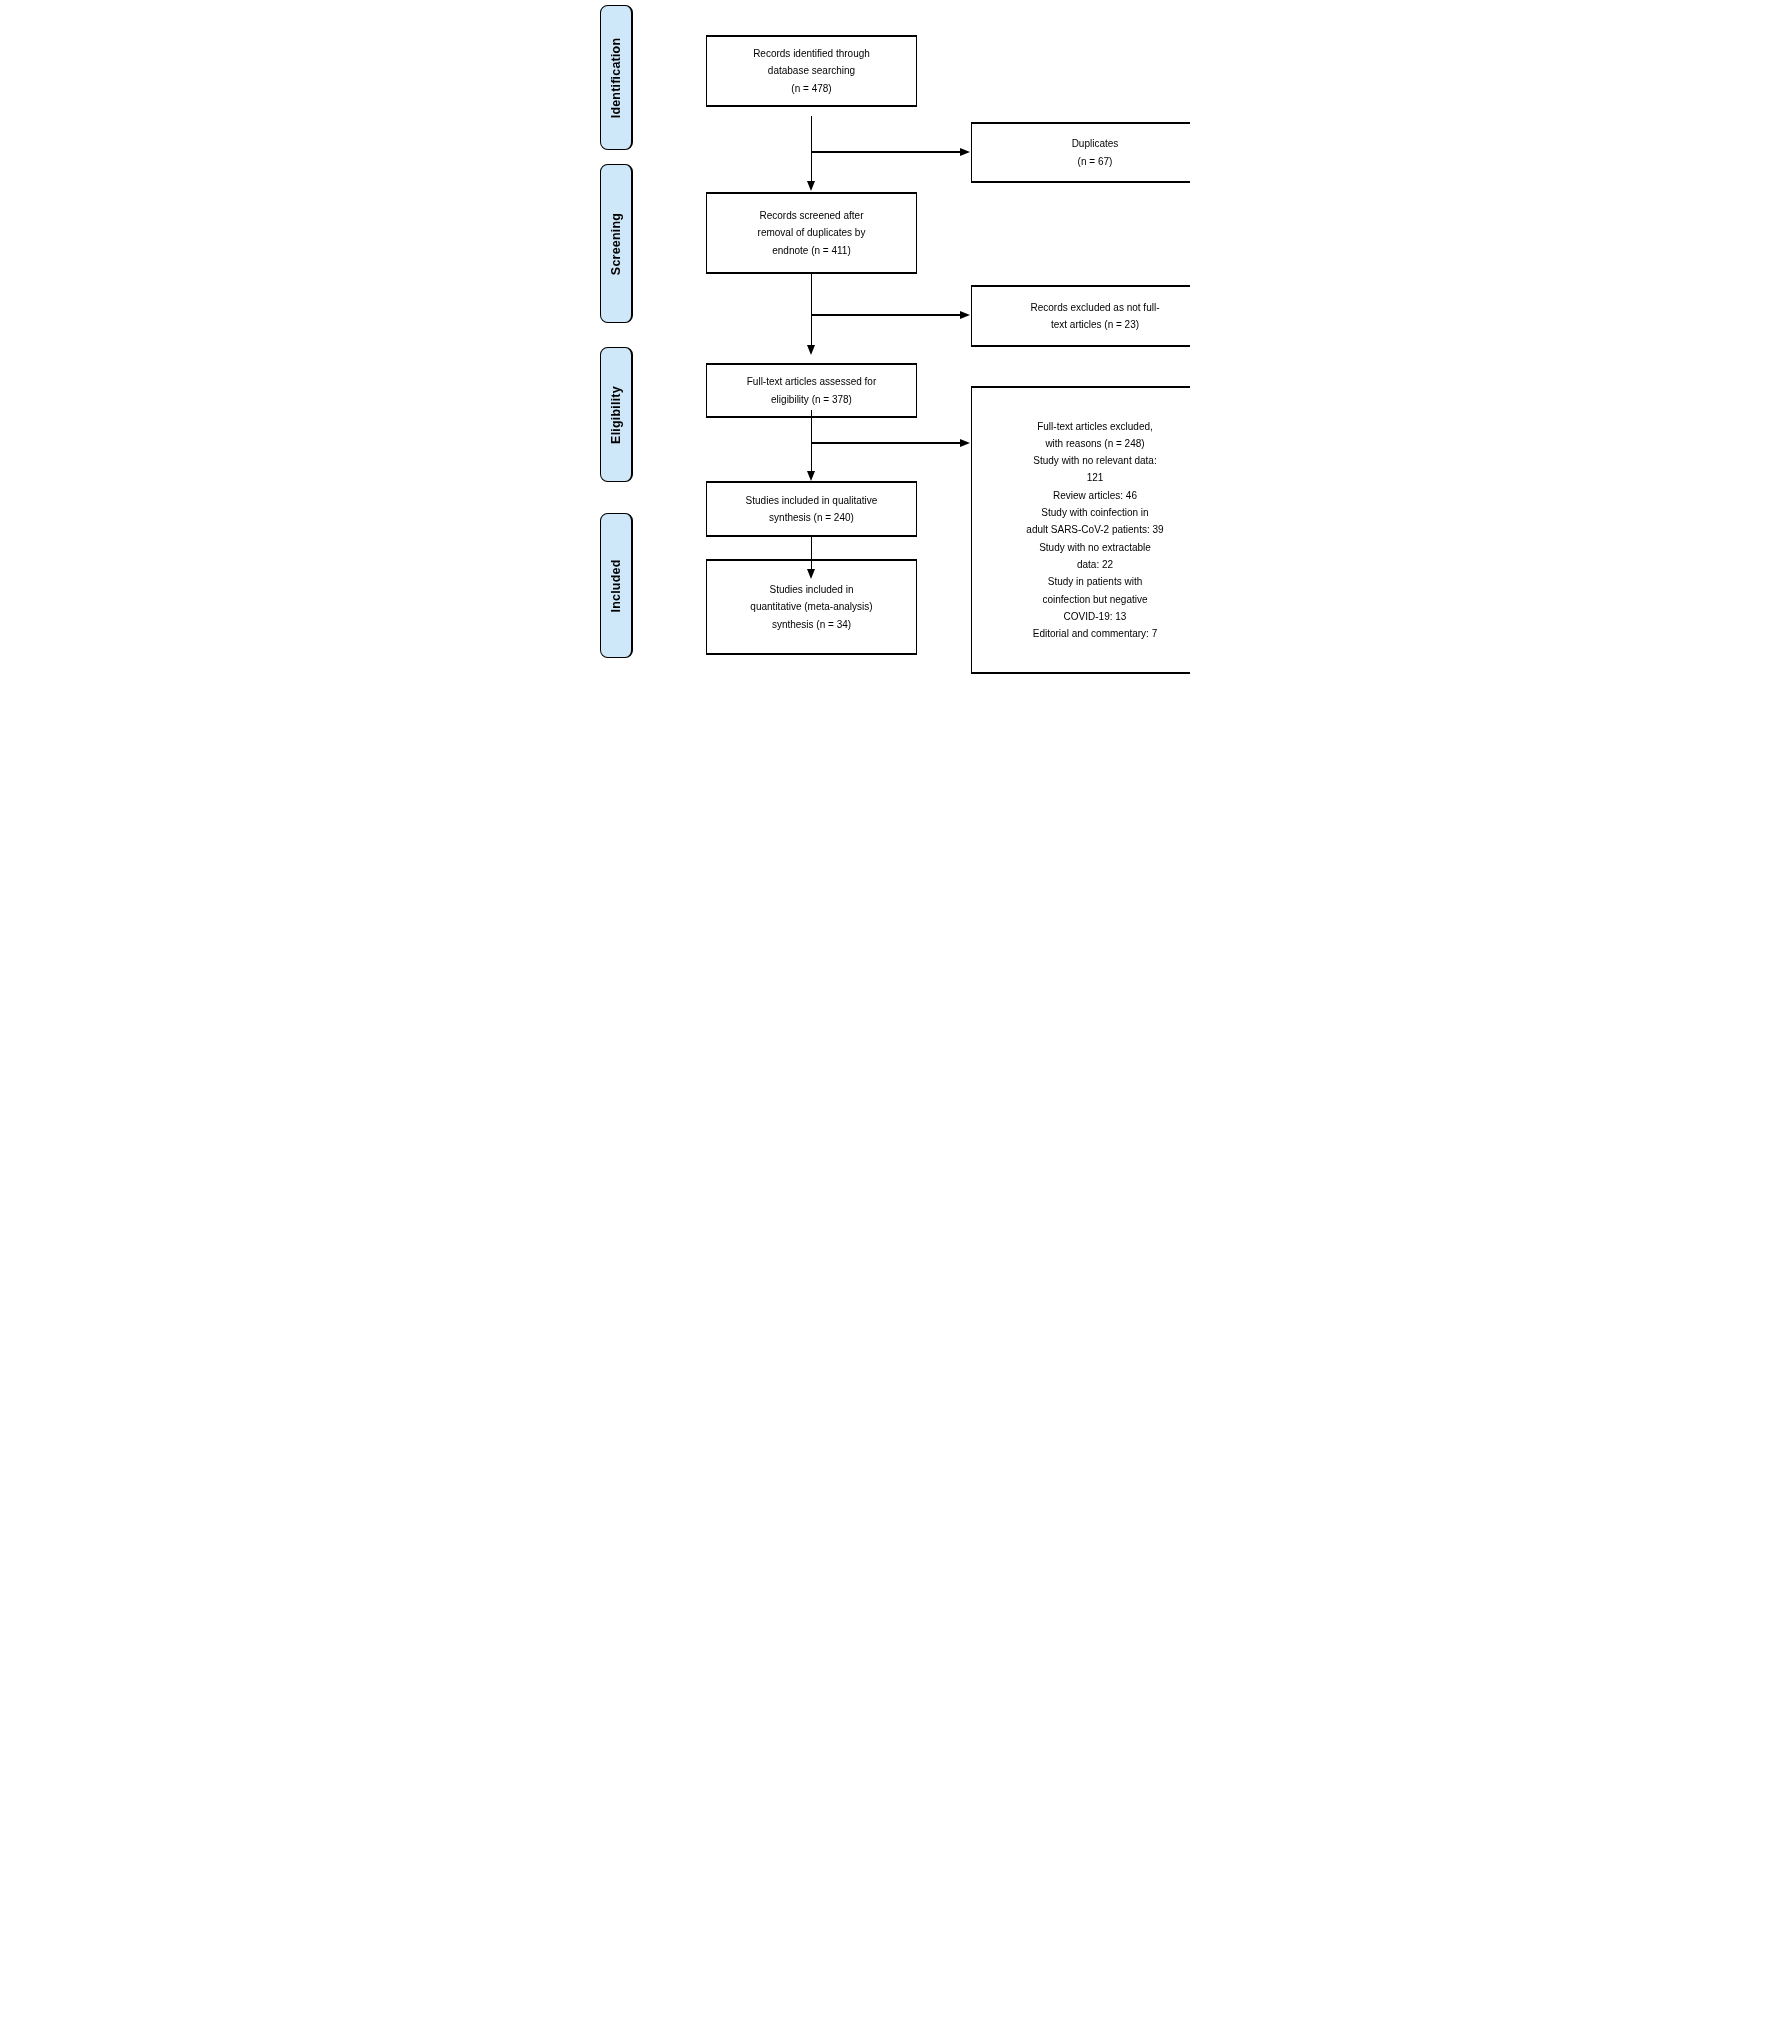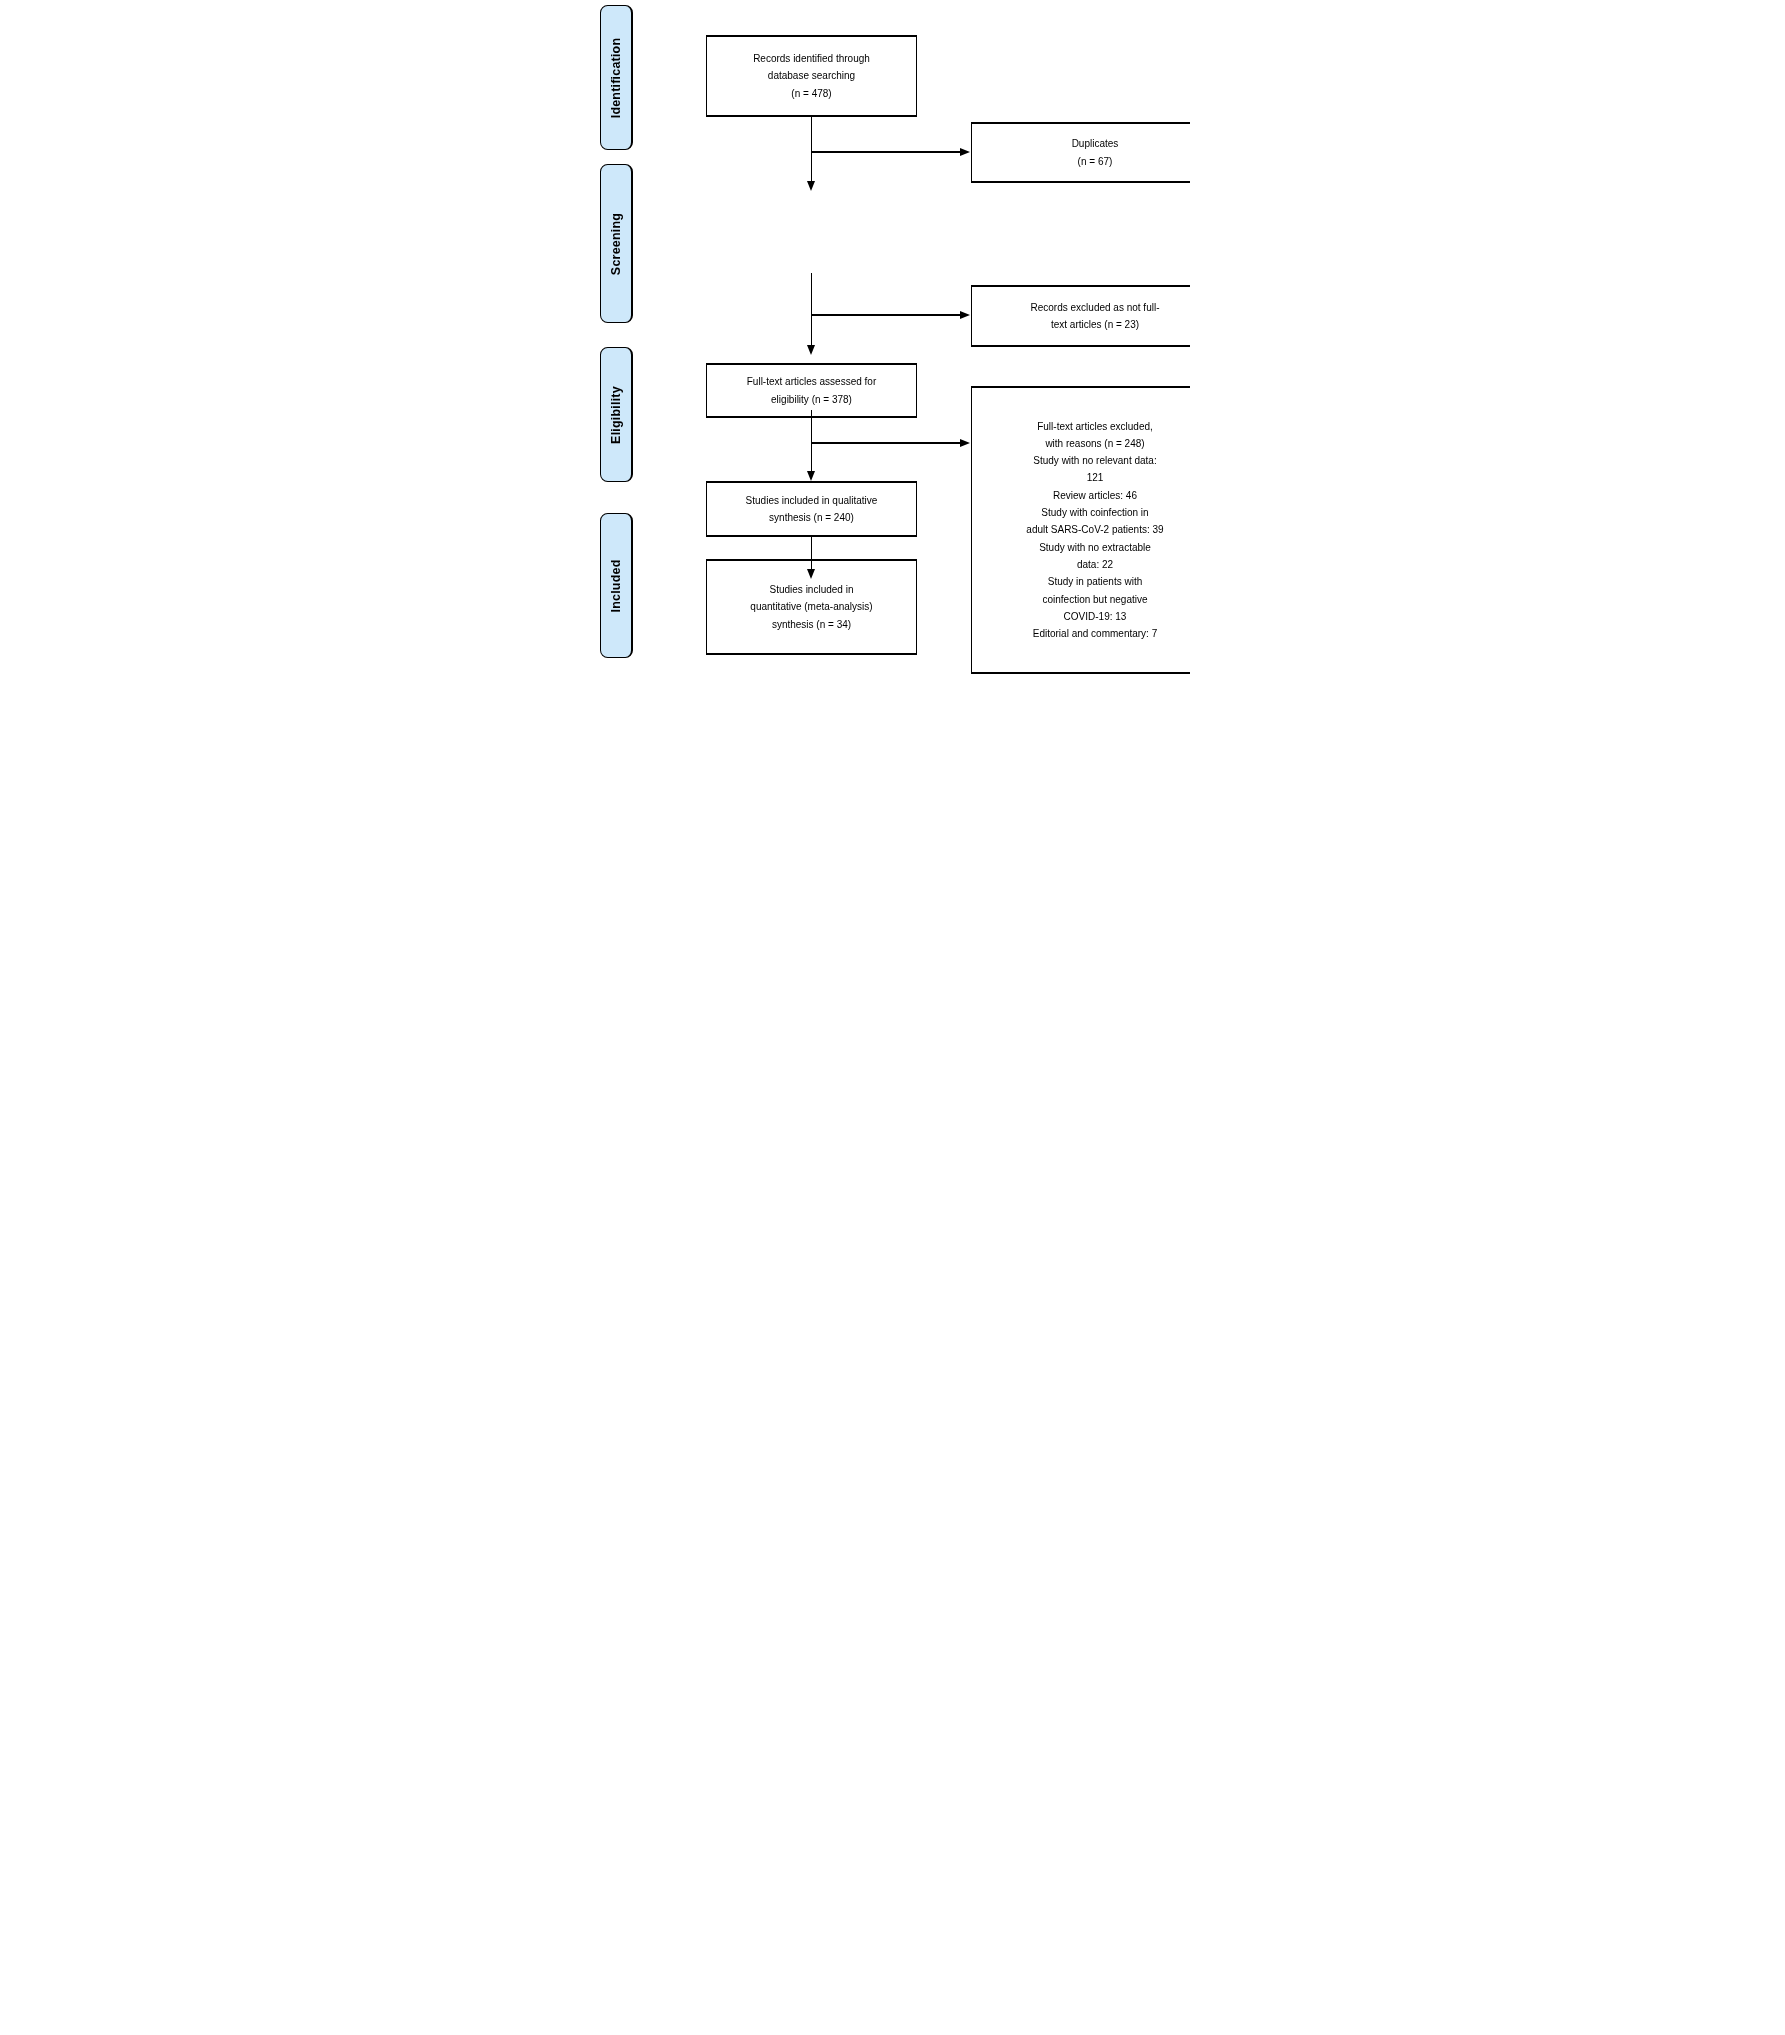--- a/index.html
+++ b/index.html
@@ -59,21 +59,21 @@
   }
   .fbox span {
     white-space: pre-line;
     font-size: 10px;
     line-height: 17.3px;
     color: #000;
   }
   .main-col { left: 111px; width: 211px; }
   .side-col { left: 376px; width: 248px; }
 
-  #box-identified   { top: 35px;   height: 82px; }
+  #box-identified   { top: 35px;   height: 72px; }
   #box-screened     { top: 192px;  height: 82px; }
   #box-assessed     { top: 355px;  height: 55px; margin-top: 8px; }
   #box-qualitative  { top: 481px; height: 56px; }
   #box-quantitative { top: 559px; height: 96px; }
 
   #box-duplicates        { top: 122px; height: 61px; }
   #box-excluded-fulltext { top: 285px; height: 62px; }
   #box-excluded-reasons  { top: 386px; height: 288px; }
 
   
@@ -134,20 +134,25 @@
     <span>Eligibility</span>
   </div>
   <div class="stage" id="stage-included">
     <span>Included</span>
   </div>
 
   <div class="fbox main-col" id="box-identified">
     <span>Records identified through
 database searching
 (n = 478)</span>
+  </div>
+  <div class="fbox main-col" id="box-screened">
+    <span>Records screened after
+removal of duplicates by
+endnote (n = 411)</span>
   </div>
   <div class="fbox main-col" id="box-assessed">
     <span>Full-text articles assessed for
 eligibility (n = 378)</span>
   </div>
   <div class="fbox main-col" id="box-qualitative">
     <span>Studies included in qualitative
 synthesis (n = 240)</span>
   </div>
   <div class="fbox main-col" id="box-quantitative">

